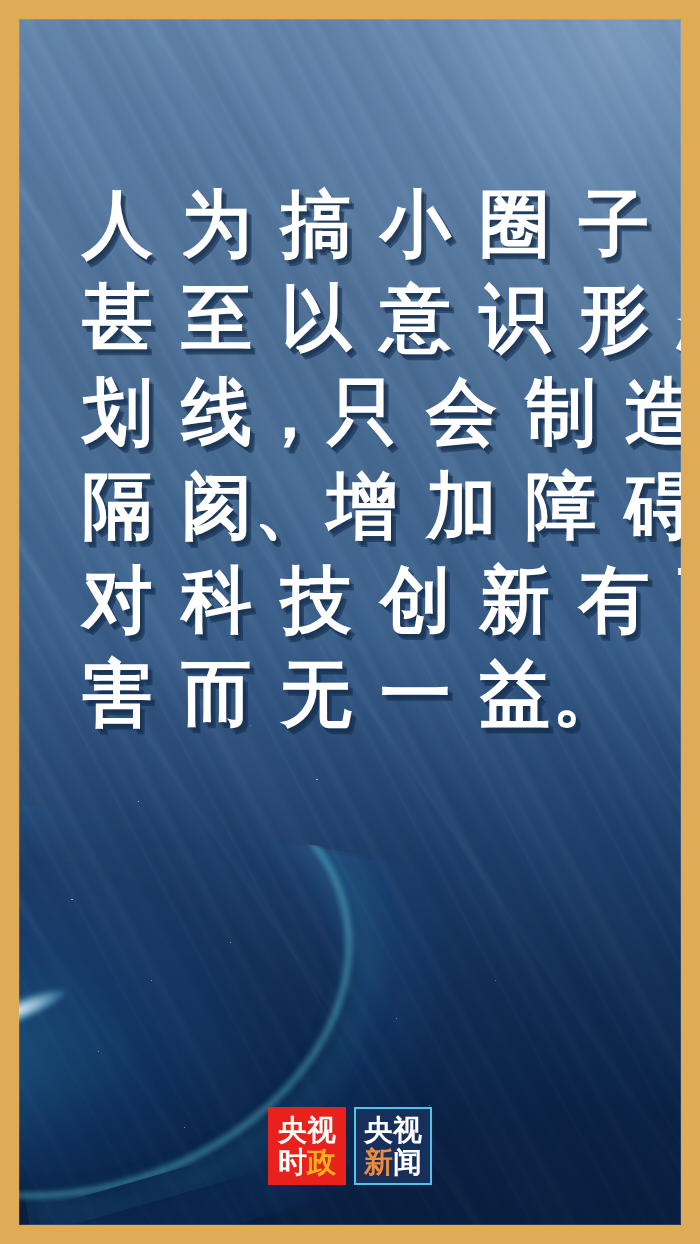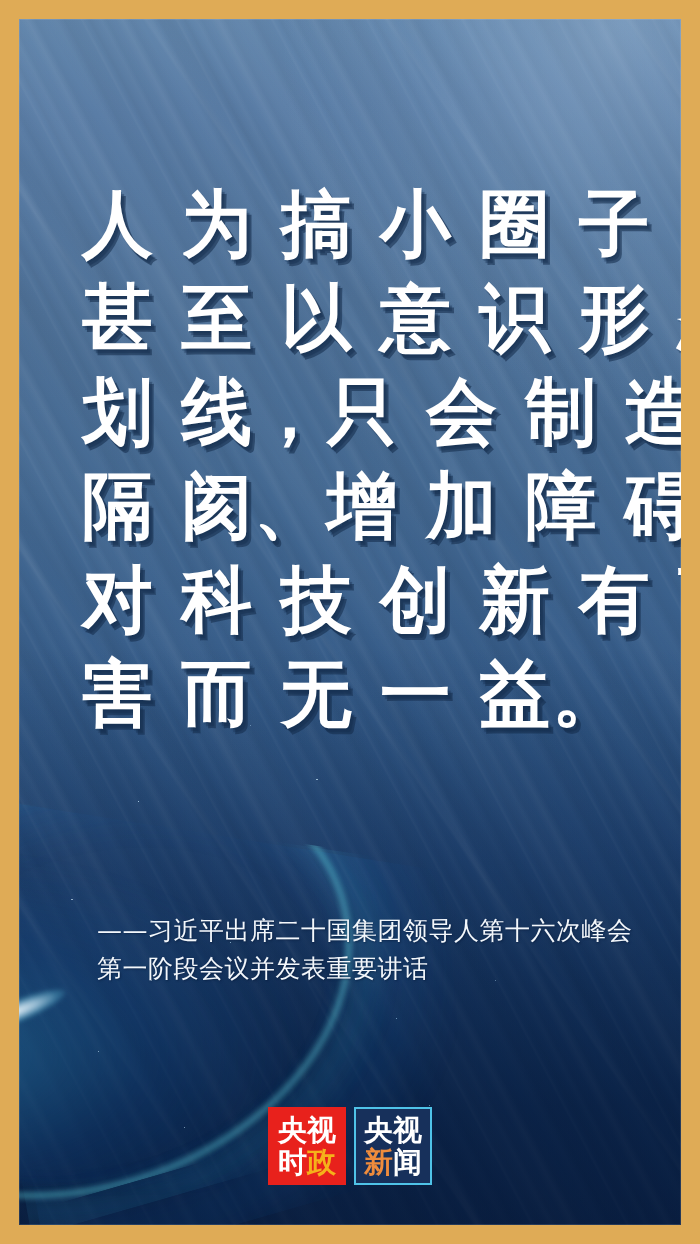--- a/index.html
+++ b/index.html
@@ -322,24 +322,20 @@
 
     <div class="headline">
       <div class="headline-line">人 为 搞 小 圈 子，</div>
       <div class="headline-line">甚 至 以 意 识 形 态</div>
       <div class="headline-line">划 线，只 会 制 造</div>
       <div class="headline-line">隔 阂、增 加 障 碍，</div>
       <div class="headline-line">对 科 技 创 新 有 百</div>
       <div class="headline-line">害 而 无 一 益。</div>
     </div>
 
-    <div class="attribution">
-      <div class="attrib-line">——习近平出席二十国集团领导人第十六次峰会</div>
-      <div class="attrib-line">第一阶段会议并发表重要讲话</div>
-    </div>
 
     <div class="logos">
 
       <div class="logo red">
         <div class="logo-row top">
           <span class="ch">央</span>
           <span class="ch">视</span>
         </div>
         <div class="logo-row">
           <span class="ch">时</span>

